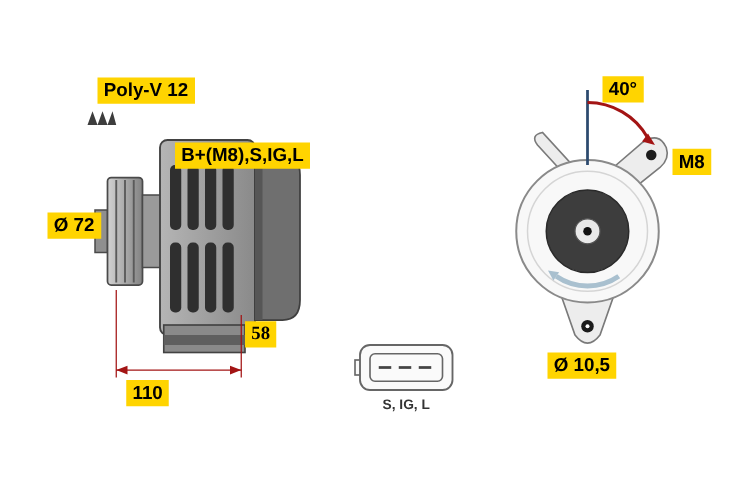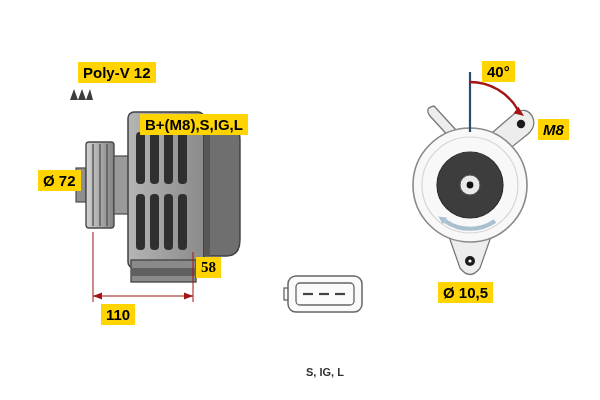--- a/index.html
+++ b/index.html
@@ -20,21 +20,20 @@
     line-height:1;
     padding:3px 5px;
     white-space:nowrap;
   }
   .pins-label {
     position:absolute;
     color:#333;
     font-size:11px;
     font-weight:bold;
     white-space:nowrap;
-    margin-top:48px;
   }
 </style>
 </head>
 <body>
 
 <div class="stage">
 
   <svg width="600" height="400" viewBox="0 0 600 400">
     <defs>
       <linearGradient id="pulleyGrad" x1="0" y1="0" x2="1" y2="0">
@@ -131,18 +130,18 @@
       <polygon points="524,116 513.6,113.2 518.4,106.8" fill="#a31414"></polygon>
     </g>
   </svg>
 
   <div class="ylabel" style="left:78px;  top:62px;">Poly-V 12</div>
   <div class="ylabel" style="left:140px; top:97px;margin-top:17px;">B+(M8),S,IG,L</div>
   <div class="ylabel" style="left:38px;  top:170px;text-align:right;">Ø 72</div>
   <div class="ylabel" style="left:196px; top:257px;font-family:Liberation Serif, serif;">58</div>
   <div class="ylabel" style="left:101px; top:304px;">110</div>
   <div class="ylabel" style="left:482px; top:61px;">40°</div>
-  <div class="ylabel" style="left:538px; top:119px;font-style:italic;">M8</div>
+  <div class="ylabel" style="left:538px; top:119px;">M8</div>
   <div class="ylabel" style="left:438px; top:282px;text-align:center;">Ø 10,5</div>
 
   <div class="pins-label" style="left:306px; top:318px;">S, IG, L</div>
 
 </div>
 
 </body></html>

